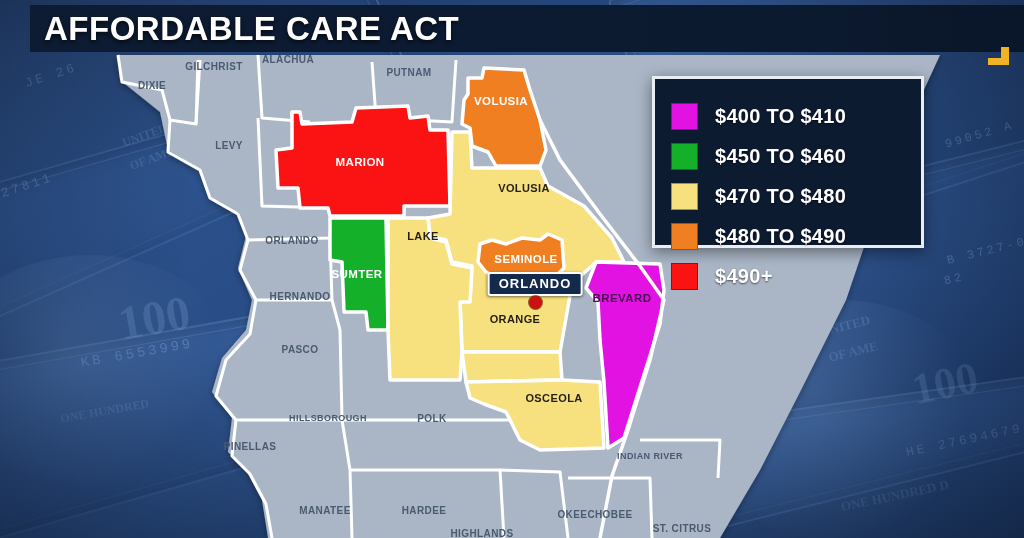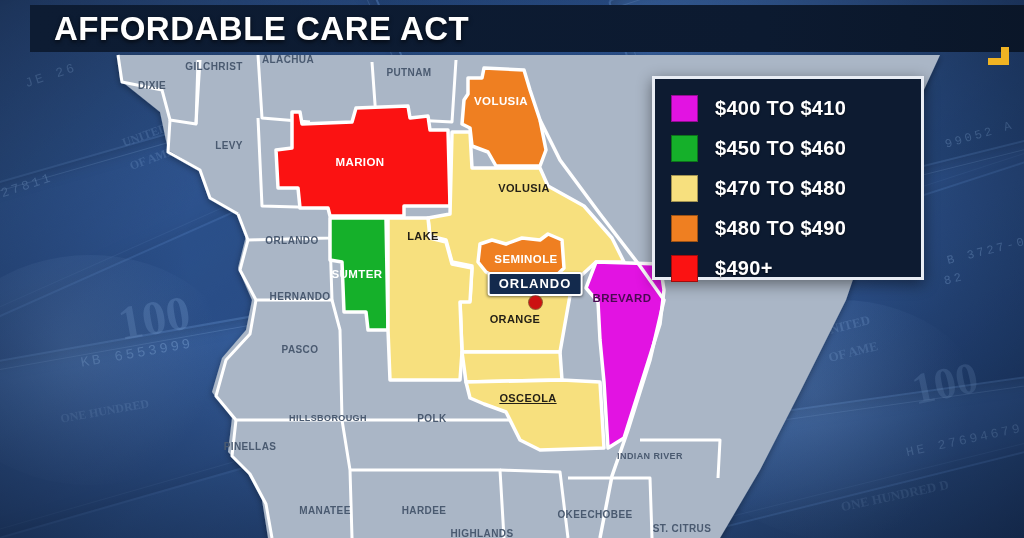--- a/index.html
+++ b/index.html
@@ -85,33 +85,33 @@
   }
 
   
   #title-bar{
     position:absolute;left:30px;top:5px;width:1020px;height:47px;
     background:linear-gradient(90deg,#0d1c33 0%,#0c1a30 72%,#0a1628 100%);
     display:flex;align-items:center;
   }
   #title-text{
     color:#ffffff;font-size:33px;font-weight:bold;letter-spacing:.5px;
-    padding-left:24px;line-height:1;
+    padding-left:14px;line-height:1;
     text-shadow:0 2px 4px rgba(0,0,0,.7);
   }
   #corner-accent{
     position:absolute;left:988px;top:47px;width:22px;height:19px;
   }
 
   
   #legend{
-    position:absolute;left:652px;top:76px;width:272px;height:204px;
+    position:absolute;left:652px;top:76px;width:272px;height:172px;
     background:#0d1b31;border:3px solid #e9edf4;
     box-shadow:0 4px 14px rgba(0,0,0,.45);
-    padding:9px 0 0 0;box-sizing:border-box;
+    padding:17px 0 0 0;box-sizing:border-box;
   }
   .legend-row{
     display:flex;align-items:center;height:40px;padding-left:16px;
   }
   .swatch{width:25px;height:25px;flex:0 0 auto;border:1px solid rgba(0,0,0,.35);}
   .legend-label{
     margin-left:17px;color:#ffffff;font-size:20px;font-weight:bold;letter-spacing:.3px;
     text-shadow:0 1px 2px rgba(0,0,0,.6);
   }
 </style>
@@ -234,21 +234,21 @@
       <div class="clabel gray" style="left: 595px; top: 514px;">OKEECHOBEE</div>
       <div class="clabel gray" style="left: 682px; top: 528px;">ST. CITRUS</div>
       <div class="clabel gray sm" style="left: 650px; top: 456px;">INDIAN RIVER</div>
       <div class="clabel white" style="left: 360px; top: 162px;">MARION</div>
       <div class="clabel white" style="left: 501px; top: 101px;">VOLUSIA</div>
       <div class="clabel white" style="left: 526px; top: 259px;">SEMINOLE</div>
       <div class="clabel white" style="left: 357px; top: 274px;">SUMTER</div>
       <div class="clabel dark" style="left: 524px; top: 188px;">VOLUSIA</div>
       <div class="clabel dark" style="left: 423px; top: 236px;">LAKE</div>
       <div class="clabel dark" style="left: 515px; top: 319px;">ORANGE</div>
-      <div class="clabel dark" style="left: 528px; top: 398px; text-decoration: underline;">OSCEOLA</div>
+      <div class="clabel dark" style="left: 554px; top: 398px;">OSCEOLA</div>
       <div class="clabel purple" style="left: 622px; top: 298px;">BREVARD</div>
     </div>
 
   <div id="city-orlando">
     <div class="city-pill">ORLANDO</div>
   </div>
   <div id="city-dot"></div>
 
   <div id="title-bar">
     <div id="title-text">AFFORDABLE CARE ACT</div>

